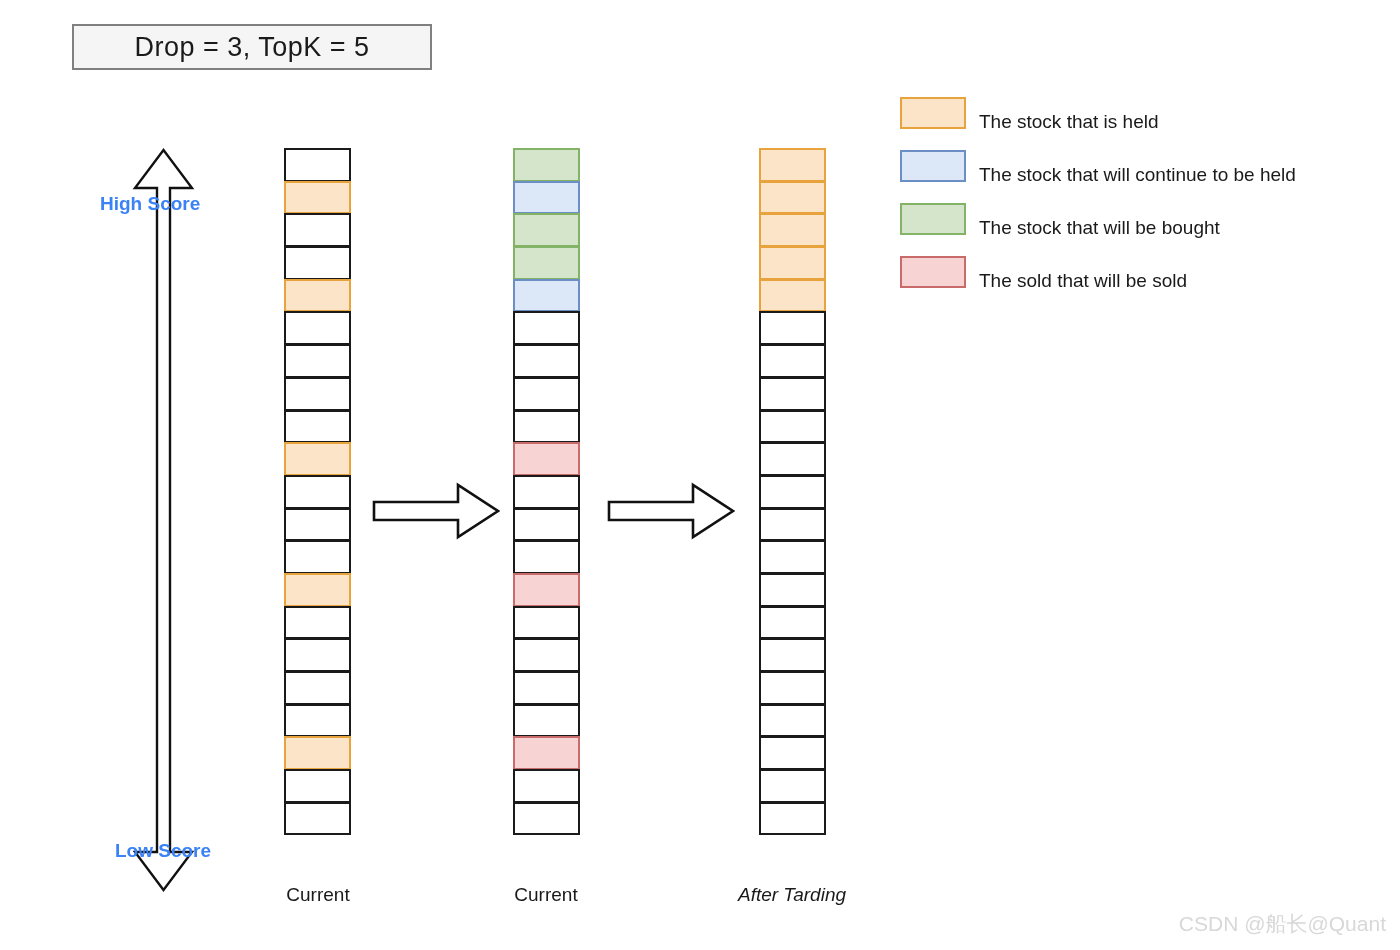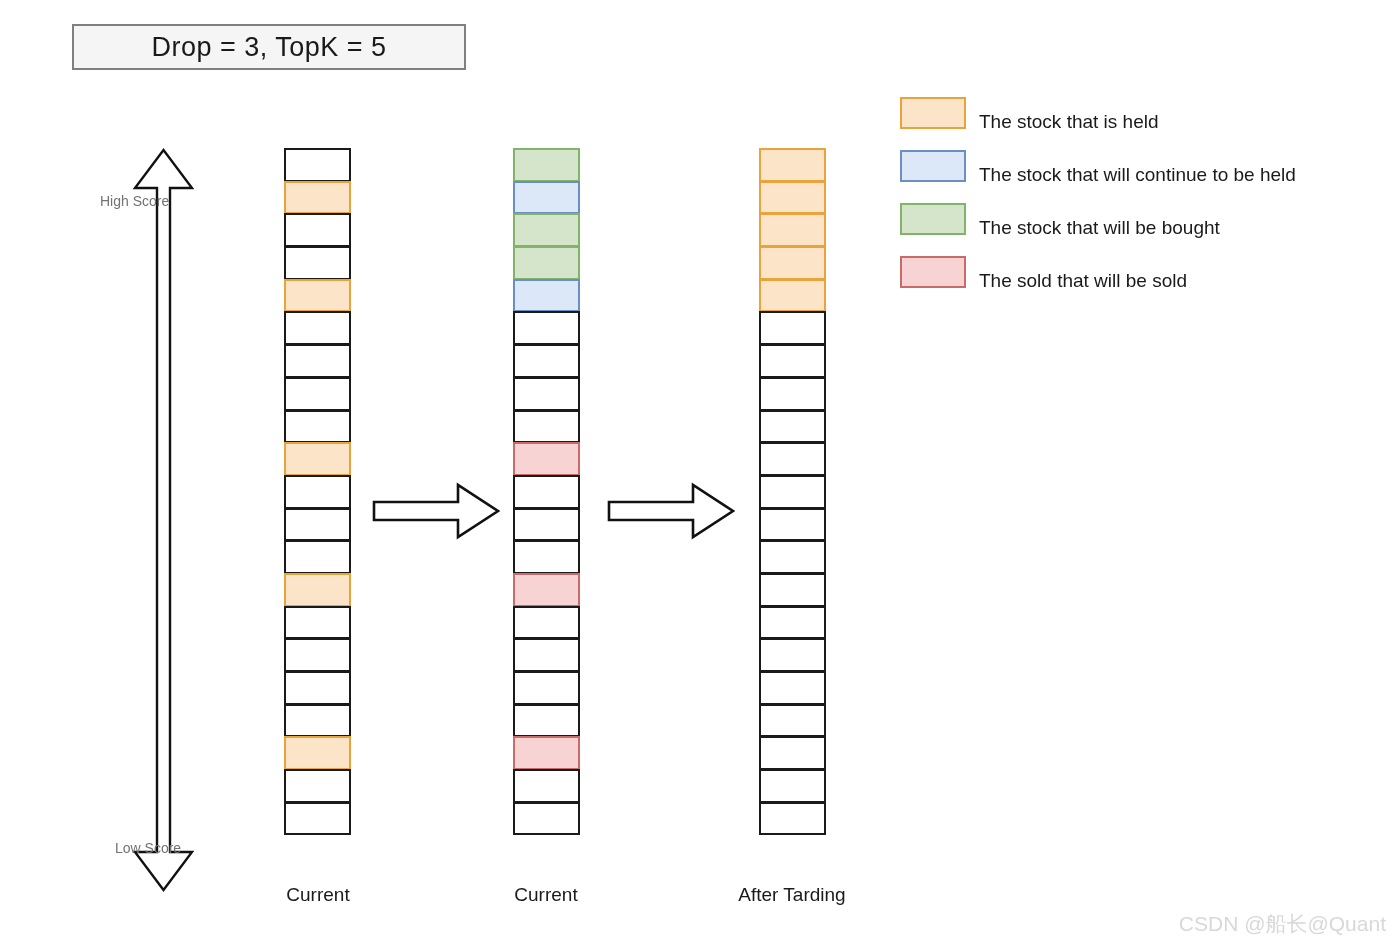--- a/index.html
+++ b/index.html
@@ -14,21 +14,21 @@
     overflow: hidden;
     font-family: "Liberation Sans", sans-serif;
     color: #1a1a1a;
   }
 
   
   #title-box {
     position: absolute;
     left: 72px;
     top: 24px;
-    width: 394px;
+    width: 360px;
     height: 46px;
     background: #f5f5f5;
     border: 2px solid #808080;
     display: flex;
     align-items: center;
     justify-content: center;
     box-sizing: border-box;
   }
   #title-box .title-text {
     font-size: 27px;
@@ -40,24 +40,25 @@
   #score-axis {
     position: absolute;
     left: 100px;
     top: 140px;
     width: 140px;
     height: 760px;
   }
   #score-axis svg { display: block; }
   .axis-label {
     position: absolute;
-    font-size: 14px;
-    color: #737373;
+    font-size: 19px;
+    color: #3b82f6;
     white-space: nowrap;
     background: transparent;
+    font-weight: bold;
   }
   #high-score-label { left: 0px; top: 53px; }
   #low-score-label  { left: 15px; top: 670px; margin-top: 30px; }
 
   
   .column {
     position: absolute;
     width: 67px;
   }
   #column-current  { left: 284px; top: 148px; }
@@ -97,21 +98,21 @@
 
   .column-label {
     position: absolute;
     font-size: 19px;
     color: #1a1a1a;
     white-space: nowrap;
     text-align: center;
   }
   #label-current { left: 240px; top: 884px; width: 156px; }
   #label-trading { left: 468px; top: 884px; width: 156px; }
-  #label-after   { left: 714px; top: 884px; width: 156px; }
+  #label-after   { left: 714px; top: 884px; width: 156px; font-style: italic; }
 
   
   .flow-arrow {
     position: absolute;
     top: 482px;
   }
   #flow-arrow-1 { left: 372px; }
   #flow-arrow-2 { left: 607px; }
   .flow-arrow svg { display: block; }
 

